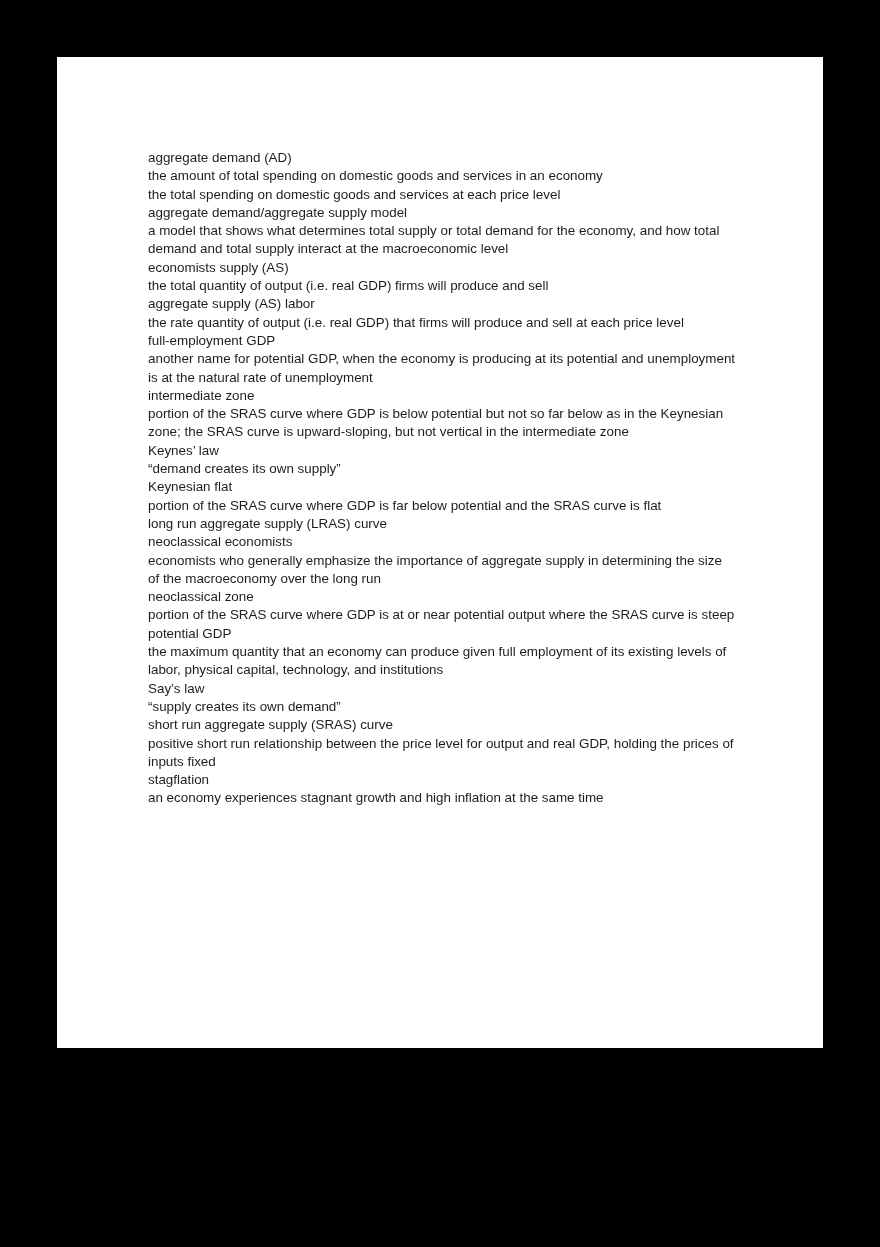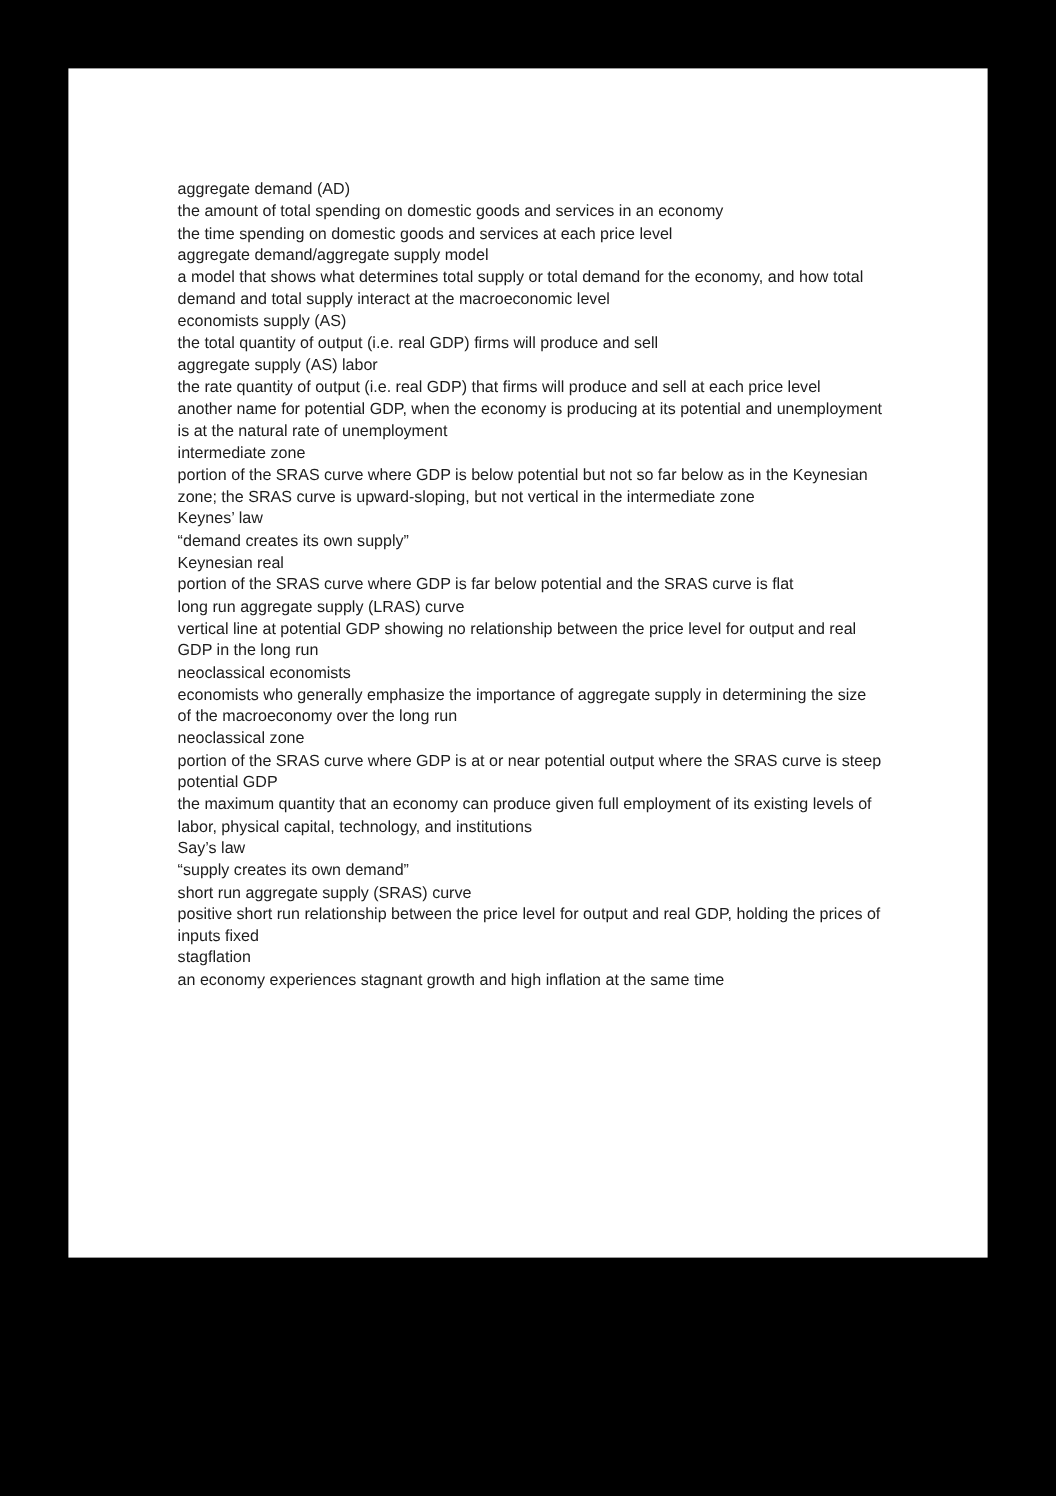--- a/index.html
+++ b/index.html
@@ -41,36 +41,36 @@
   }
 </style>
 </head>
 <body>
 
 <div class="canvas">
   <div class="paper">
     <div class="content">
         <div class="line">aggregate demand (AD)</div>
         <div class="line">the amount of total spending on domestic goods and services in an economy</div>
-        <div class="line">the time spending on domestic goods and services at each price level</div>
+        <div class="line">the total spending on domestic goods and services at each price level</div>
         <div class="line">aggregate demand/aggregate supply model</div>
         <div class="line">a model that shows what determines total supply or total demand for the economy, and how total demand and total supply interact at the macroeconomic level</div>
         <div class="line">economists supply (AS)</div>
         <div class="line">the total quantity of output (i.e. real GDP) firms will produce and sell</div>
         <div class="line">aggregate supply (AS) labor</div>
         <div class="line">the rate quantity of output (i.e. real GDP) that firms will produce and sell at each price level</div>
+        <div class="line">full-employment GDP</div>
         <div class="line">another name for potential GDP, when the economy is producing at its potential and unemployment is at the natural rate of unemployment</div>
         <div class="line">intermediate zone</div>
         <div class="line">portion of the SRAS curve where GDP is below potential but not so far below as in the Keynesian zone; the SRAS curve is upward-sloping, but not vertical in the intermediate zone</div>
         <div class="line">Keynes’ law</div>
         <div class="line">“demand creates its own supply”</div>
-        <div class="line">Keynesian real</div>
+        <div class="line">Keynesian flat</div>
         <div class="line">portion of the SRAS curve where GDP is far below potential and the SRAS curve is flat</div>
         <div class="line">long run aggregate supply (LRAS) curve</div>
-        <div class="line">vertical line at potential GDP showing no relationship between the price level for output and real GDP in the long run</div>
         <div class="line">neoclassical economists</div>
         <div class="line">economists who generally emphasize the importance of aggregate supply in determining the size of the macroeconomy over the long run</div>
         <div class="line">neoclassical zone</div>
         <div class="line">portion of the SRAS curve where GDP is at or near potential output where the SRAS curve is steep</div>
         <div class="line">potential GDP</div>
         <div class="line">the maximum quantity that an economy can produce given full employment of its existing levels of labor, physical capital, technology, and institutions</div>
         <div class="line">Say’s law</div>
         <div class="line">“supply creates its own demand”</div>
         <div class="line">short run aggregate supply (SRAS) curve</div>
         <div class="line">positive short run relationship between the price level for output and real GDP, holding the prices of inputs fixed</div>

